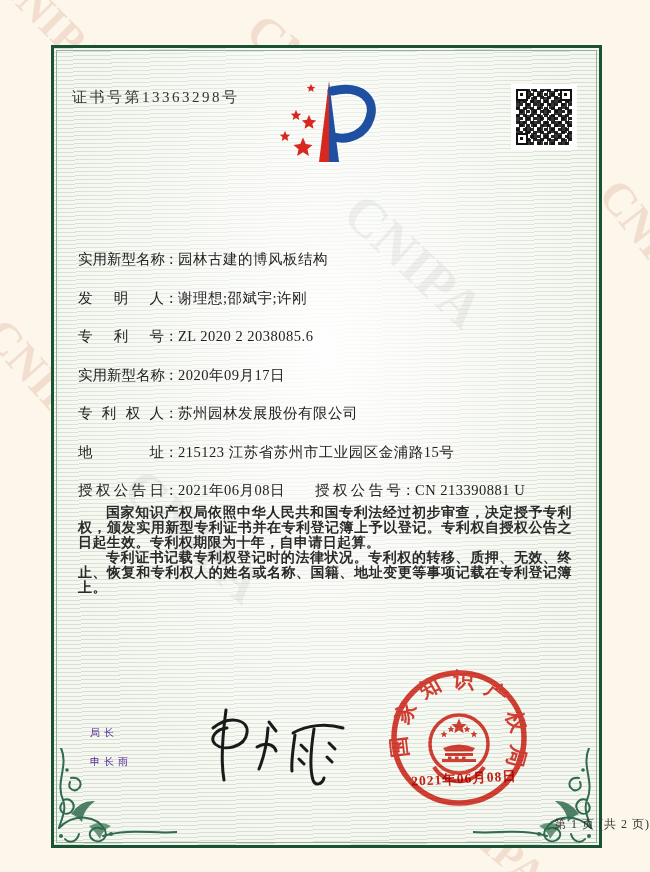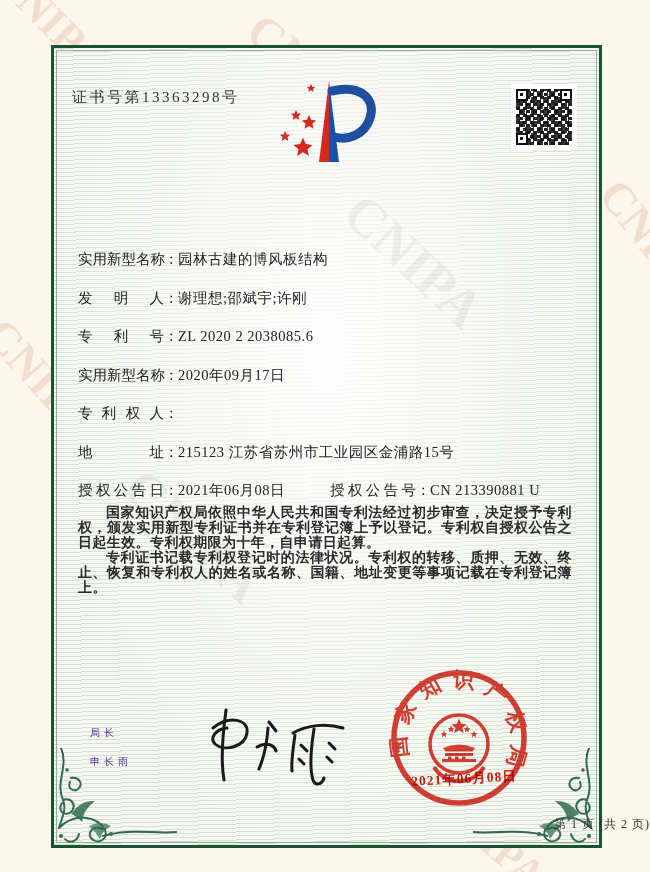--- a/index.html
+++ b/index.html
@@ -40,21 +40,21 @@
   
   .title{position:absolute;left:0;top:174px;width:650px;text-align:center;z-index:2;
          font-size:33px;font-weight:bold;letter-spacing:7px;color:#1d1d1d;}
   
   .fields{position:absolute;left:78px;top:250px;width:486px;z-index:2;font-size:14.5px;}
   .frow{display:flex;align-items:flex-end;line-height:18px;margin-bottom:20.5px;white-space:nowrap;}
   .flabel{display:inline-block;width:86px;text-align:justify;text-align-last:justify;}
   .colon{display:inline-block;width:14px;}
   .fvalue{letter-spacing:0.5px;}
   .fvalue.fixed{display:inline-block;width:128px;}
-  .flabel2{display:inline-block;width:86px;margin-left:24px;text-align:justify;text-align-last:justify;}
+  .flabel2{display:inline-block;width:86px;margin-left:9px;text-align:justify;text-align-last:justify;}
   
   .paras{position:absolute;left:78px;top:505px;width:494px;z-index:2;
          font-size:14px;line-height:15px;color:#2a2a2a;letter-spacing:0.4px;font-weight:bold;}
   .paras p{margin:0;text-indent:2em;text-align:justify;}
   
   .director{position:absolute;left:90px;top:718px;z-index:2;
             font-family:"Liberation Sans","DejaVu Sans",sans-serif;font-size:10px;
             letter-spacing:4px;color:#4c1d95;line-height:29px;font-weight:500;}
   .signature{position:absolute;left:196px;top:700px;z-index:2;}
   
@@ -128,20 +128,21 @@
       <span class="fvalue">ZL 2020 2 2038085.6</span>
     </div>
     <div class="frow">
       <span class="flabel">实用新型名称</span>
         <span class="colon">：</span>
       <span class="fvalue">2020年09月17日</span>
     </div>
     <div class="frow">
       <span class="flabel">专利权人</span>
         <span class="colon">：</span>
+      <span class="fvalue">苏州园林发展股份有限公司</span>
     </div>
     <div class="frow">
       <span class="flabel">地址</span>
         <span class="colon">：</span>
       <span class="fvalue">215123 江苏省苏州市工业园区金浦路15号</span>
     </div>
     <div class="frow">
       <span class="flabel">授权公告日</span>
         <span class="colon">：</span>
       <span class="fvalue fixed">2021年06月08日</span>

